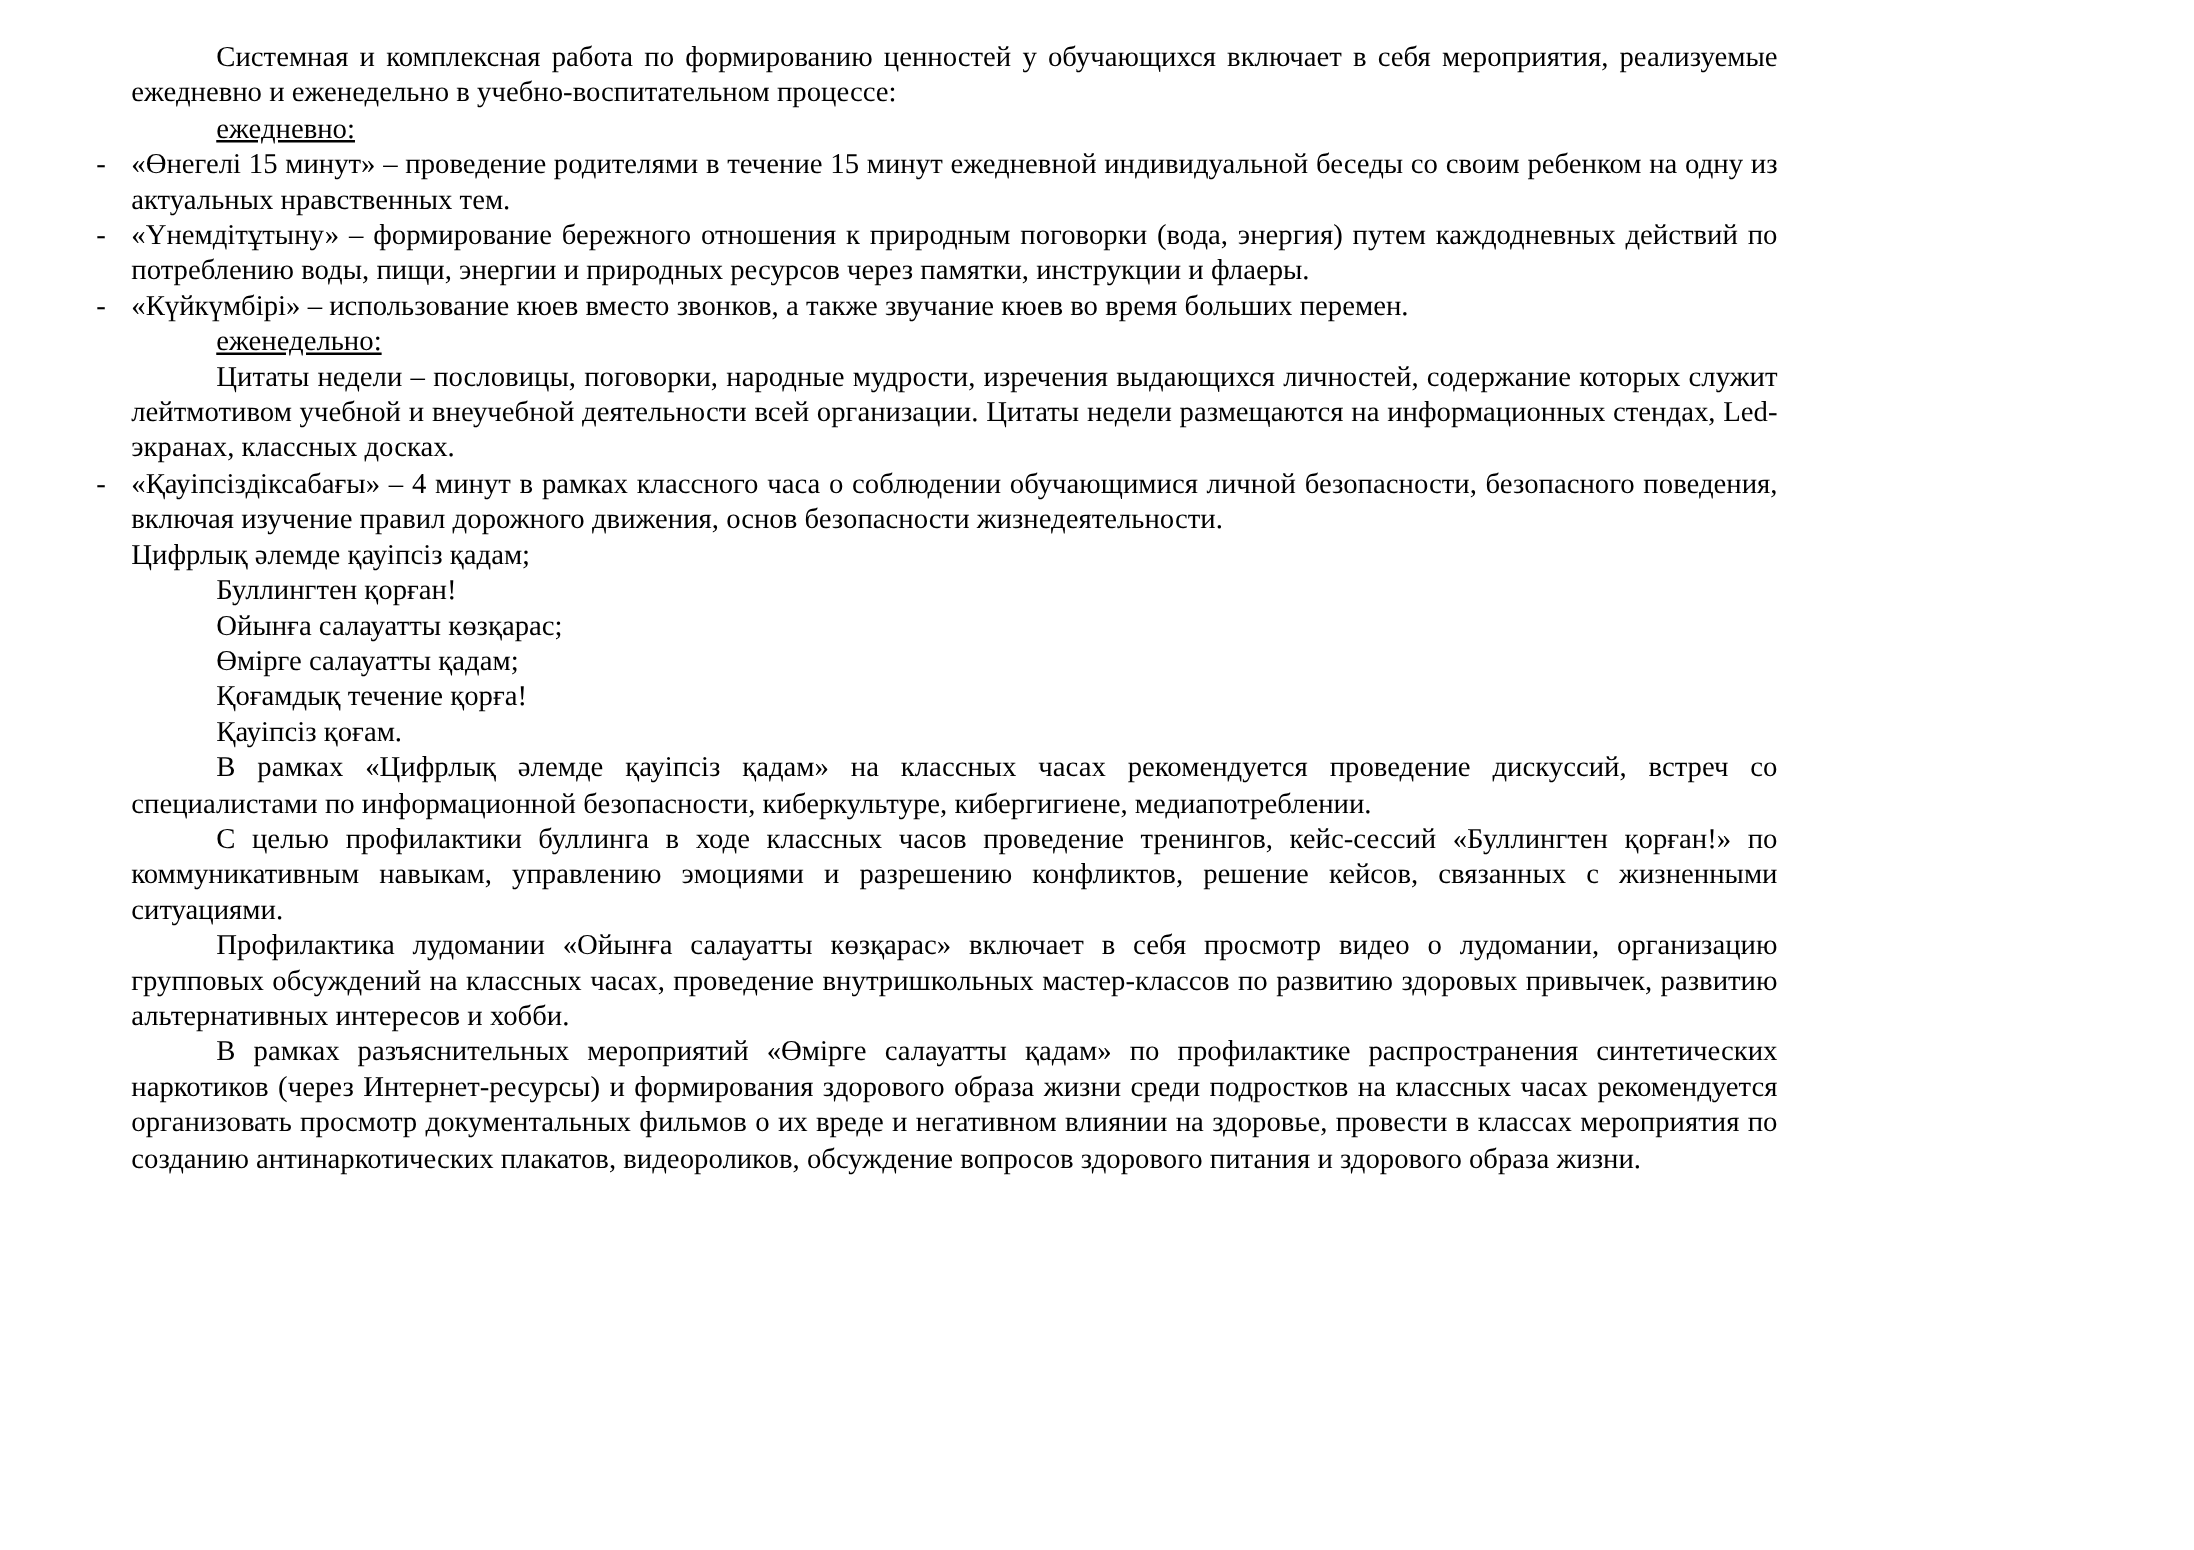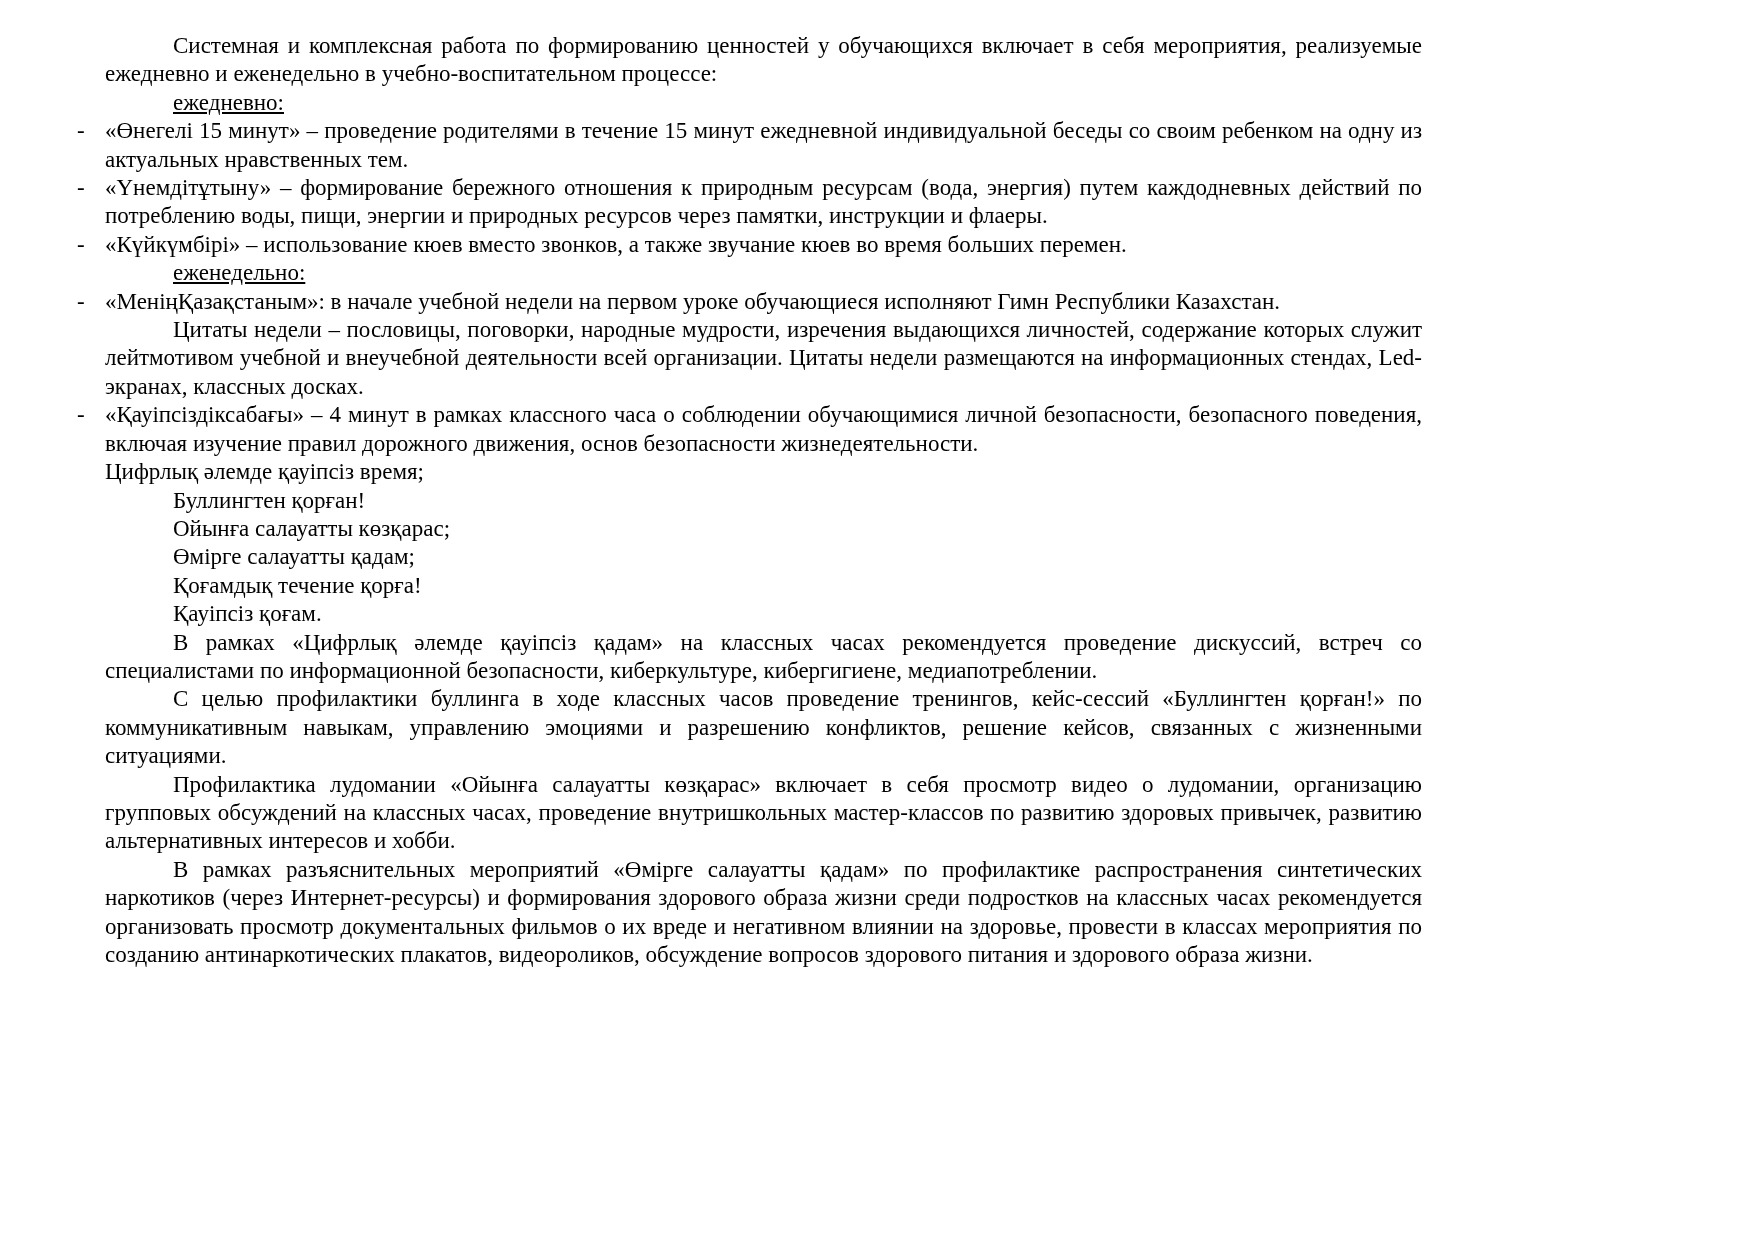--- a/index.html
+++ b/index.html
@@ -51,34 +51,33 @@
 
 <div class="page">
 
   <p class="p-indent">Системная и комплексная работа по формированию ценностей у обучающихся включает в себя мероприятия, реализуемые ежедневно и еженедельно в учебно-воспитательном процессе:</p>
 
   <p class="label-line"><span class="u">ежедневно:</span></p>
 
 
   <p class="bullet"><span class="marker">-</span><span>«Өнегелі 15 минут» – проведение родителями в течение 15 минут ежедневной индивидуальной беседы со своим ребенком на одну из актуальных нравственных тем.</span></p>
 
-  <p class="bullet"><span class="marker">-</span><span>«Үнемдітұтыну» – формирование бережного отношения к природным ресурсам (вода, энергия) путем каждодневных действий по потреблению воды, пищи, энергии и природных ресурсов через памятки, инструкции и флаеры.</span></p>
+  <p class="bullet"><span class="marker">-</span><span>«Үнемдітұтыну» – формирование бережного отношения к природным поговорки (вода, энергия) путем каждодневных действий по потреблению воды, пищи, энергии и природных ресурсов через памятки, инструкции и флаеры.</span></p>
 
   <p class="bullet"><span class="marker">-</span><span>«Күйкүмбірі» – использование кюев вместо звонков, а также звучание кюев во время больших перемен.</span></p>
 
   <p class="label-line"><span class="u">еженедельно:</span></p>
 
-  <p class="bullet"><span class="marker">-</span><span>«МеніңҚазақстаным»: в начале учебной недели на первом уроке обучающиеся исполняют Гимн Республики Казахстан.</span></p>
 
   <p class="p-indent">Цитаты недели – пословицы, поговорки, народные мудрости, изречения выдающихся личностей, содержание которых служит лейтмотивом учебной и внеучебной деятельности всей организации. Цитаты недели размещаются на информационных стендах, Led-экранах, классных досках.</p>
 
   <p class="bullet"><span class="marker">-</span><span>«Қауіпсіздіксабағы» – 4 минут в рамках классного часа о соблюдении обучающимися личной безопасности, безопасного поведения, включая изучение правил дорожного движения, основ безопасности жизнедеятельности.</span></p>
 
 
-  <p class="p-flush">Цифрлық әлемде қауіпсіз время;</p>
+  <p class="p-flush">Цифрлық әлемде қауіпсіз қадам;</p>
 
   <p class="p-indent">Буллингтен қорған!</p>
 
   <p class="p-indent">Ойынға салауатты көзқарас;</p>
 
   <p class="p-indent">Өмірге салауатты қадам;</p>
 
   <p class="p-indent">Қоғамдық течение қорға!</p>
 
   <p class="p-indent">Қауіпсіз қоғам.</p>

